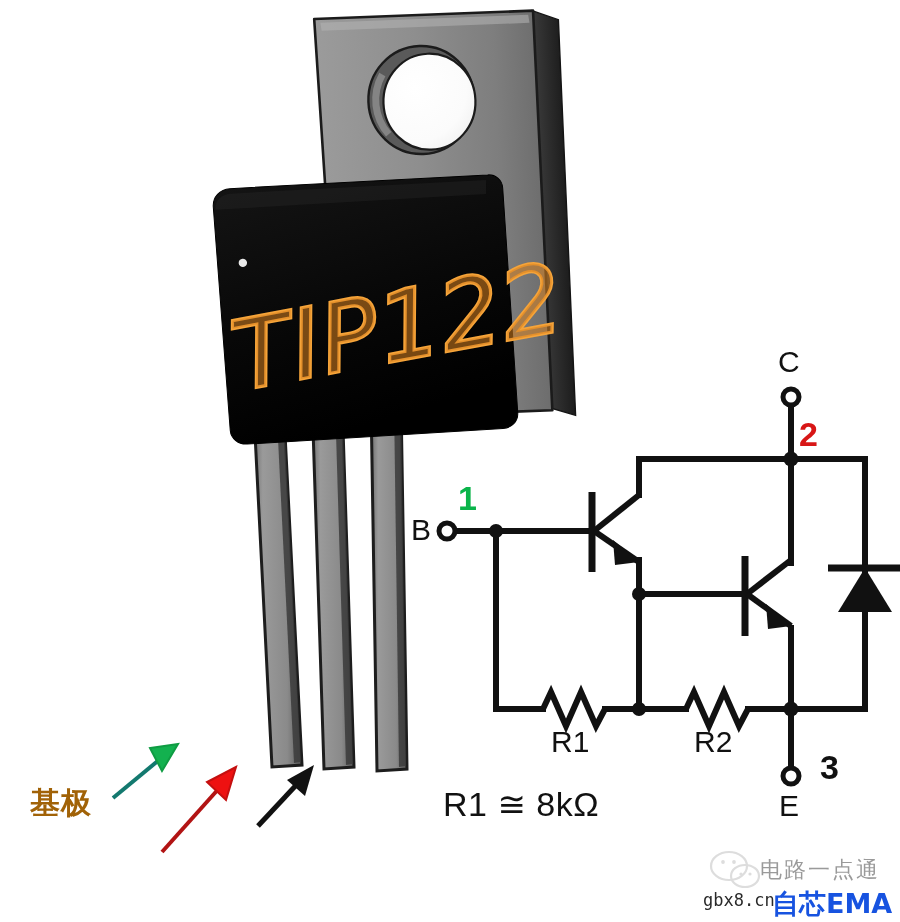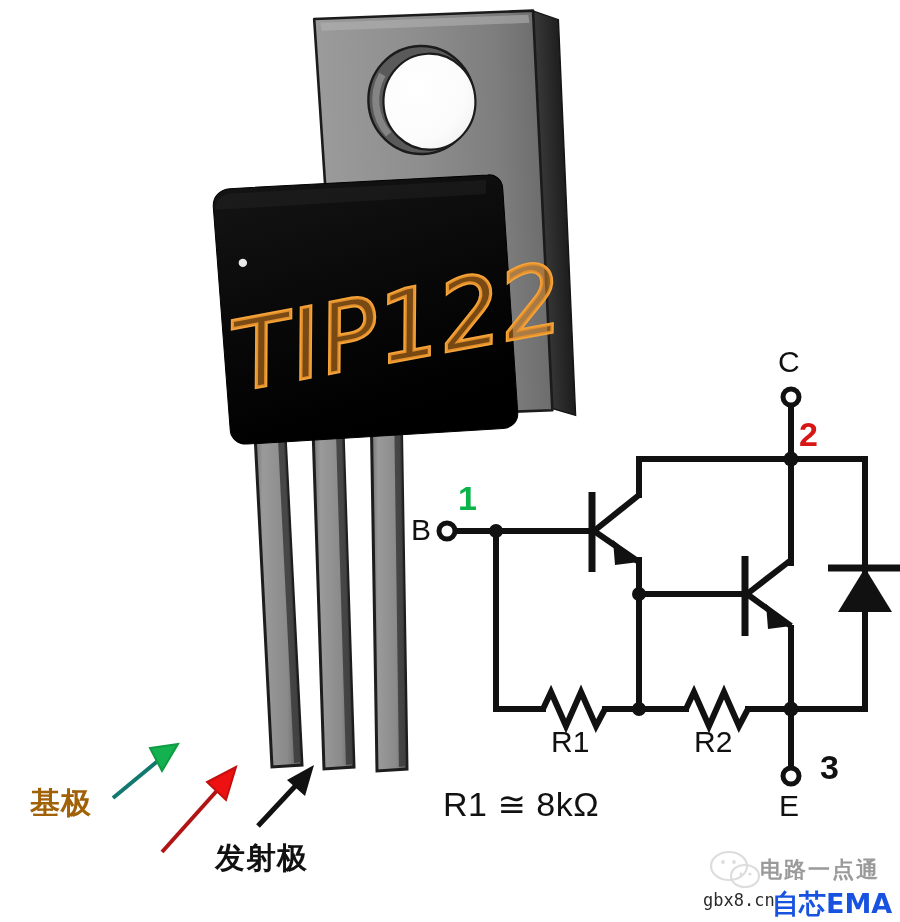--- a/index.html
+++ b/index.html
@@ -66,21 +66,20 @@
     letter-spacing: 0px;
     margin-top: 12px;
   }
   .wm-grey {
     font-family: "DejaVu Sans", sans-serif;
     font-size: 22px;
     color: #9a9a9a;
     left: 760px;
     top: 855px;
     letter-spacing: 2px;
-    font-weight: bold;
   }
   .wm-blue {
     font-family: "DejaVu Sans", sans-serif;
     font-weight: bold;
     font-size: 27px;
     color: #1753e0;
     left: 772px;
     top: 886px;
     letter-spacing: 0px;
   }
@@ -274,21 +273,20 @@
       <polygon points="236,767 207,782 226,800" fill="#ee1111" stroke="#c40f0f" stroke-width="2"></polygon>
     </g>
 
     <g>
       <line x1="258" y1="826" x2="300" y2="781" stroke="#111111" stroke-width="5"></line>
       <polygon points="314,765 287,780 305,796" fill="#111111"></polygon>
     </g>
   </svg>
 
   <div class="txt cn-label cn-base">基极</div>
-  <div class="txt cn-label cn-emit">发射极</div>
 
   <div class="txt schem-text term-letter" style="left:411px; top:513px;">B</div>
   <div class="txt schem-text term-letter" style="left:778px; top:345px;">C</div>
   <div class="txt schem-text term-letter" style="left:779px; top:789px;">E</div>
 
   <div class="txt pin-num pin-1" style="left:458px; top:479px;">1</div>
   <div class="txt pin-num pin-2" style="left:799px; top:415px;">2</div>
   <div class="txt pin-num pin-3" style="left:820px; top:748px;">3</div>
 
   <div class="txt schem-text res-label" style="left:551px; top:725px;text-align:center;">R1</div>

